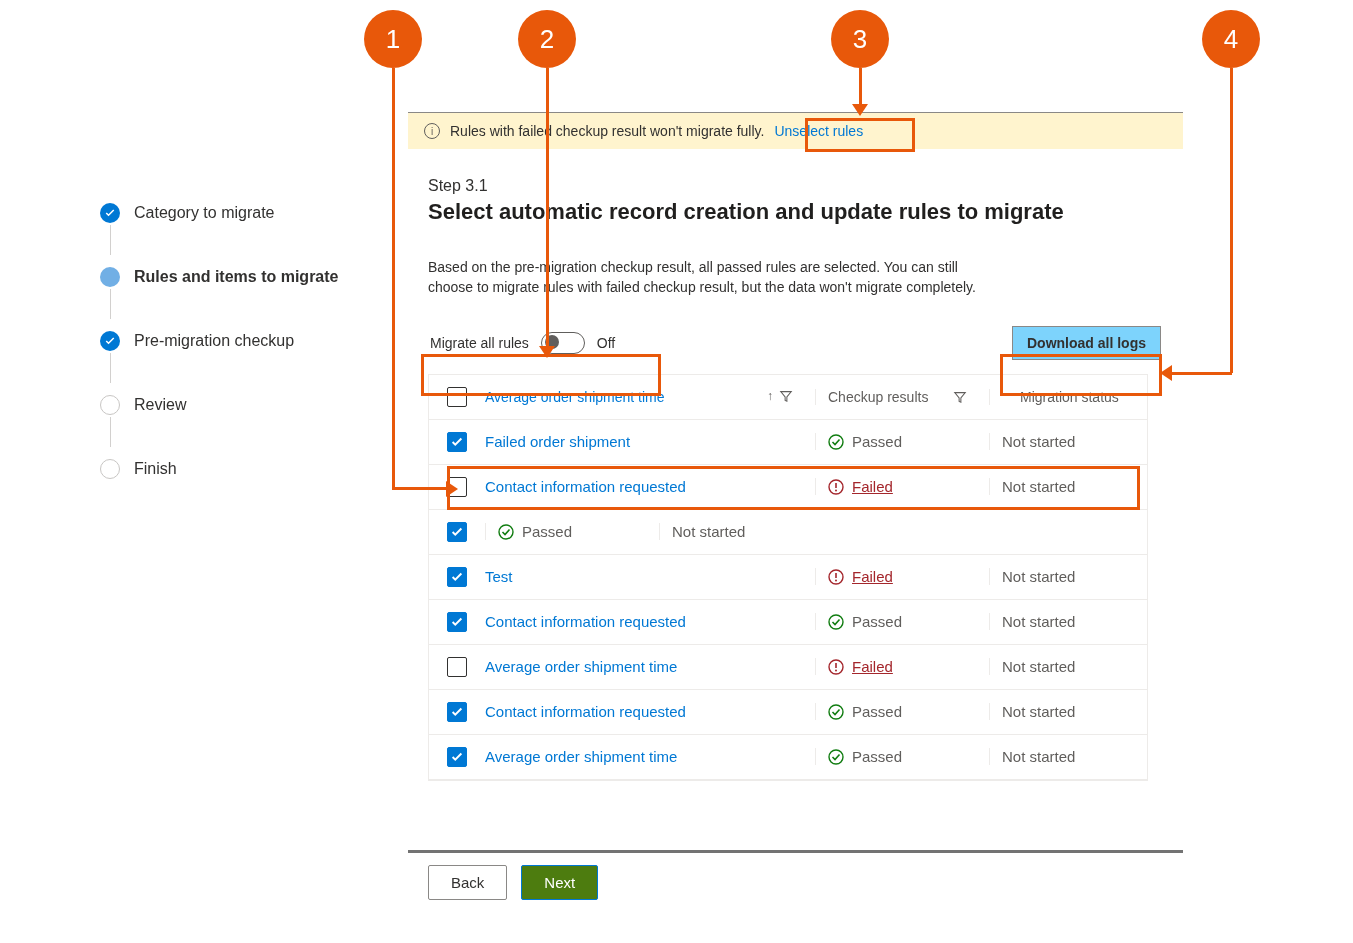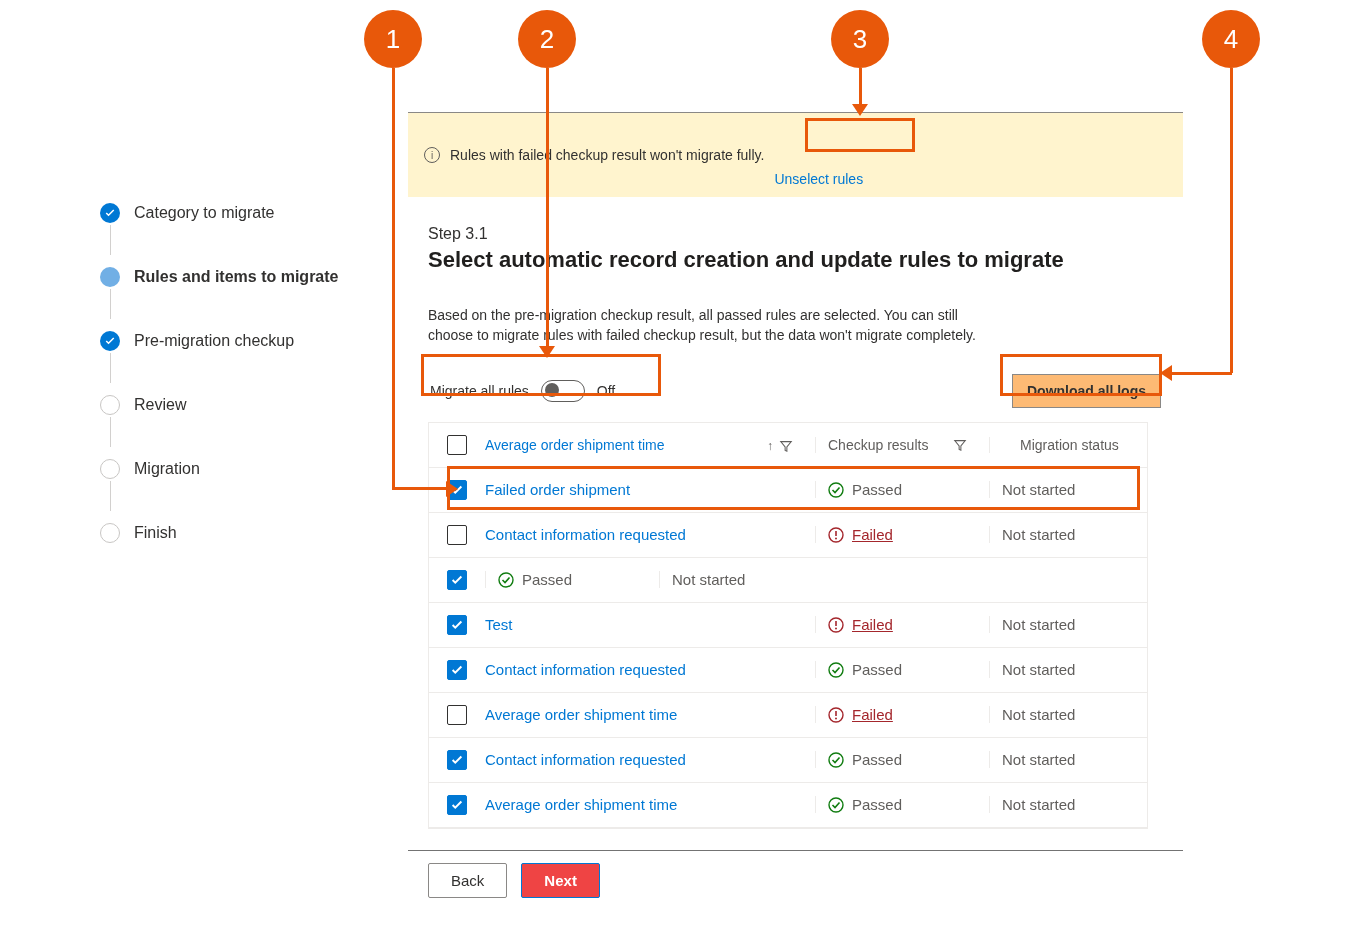--- a/index.html
+++ b/index.html
@@ -17,61 +17,61 @@
     .nav-badge.pending { background: #fff; border: 1.5px solid #c8c6c4; }
     .nav-label { font-size: 16px; color: #323130; }
     .nav-item.current .nav-label { font-weight: 600; }
     
     
     .main { position: absolute; left: 408px; top: 112px; right: 170px; border-top: 1.5px solid #8a8886; }
     
     .info-bar { background: #fff4ce; padding: 10px 16px; display: flex; align-items: center; gap: 10px; position: relative; }
     .info-icon { width: 16px; height: 16px; border: 1.3px solid #605e5c; border-radius: 50%; display: flex; align-items: center; justify-content: center; font-size: 10px; color: #605e5c; flex-shrink: 0; }
     .info-text { color: #323130; font-size: 14px; }
-    .info-link { color: #0078d4; text-decoration: none; cursor: pointer; margin-top: 48px; }
+    .info-link { color: #0078d4; text-decoration: none; cursor: pointer; }
     
     .content-body { padding: 28px 20px 0 20px; }
     .step-label { font-size: 16px; color: #323130; margin-bottom: 4px; }
     .step-title { font-size: 22px; font-weight: 600; color: #201f1e; margin-bottom: 32px; }
     .step-desc { font-size: 14px; color: #323130; line-height: 1.45; max-width: 560px; margin-bottom: 28px; }
     
     .toolbar { display: flex; align-items: center; justify-content: space-between; margin-bottom: 14px; padding: 0 2px; }
     .toggle-wrap { display: flex; align-items: center; gap: 12px; }
     .toggle-label { font-size: 14px; color: #323130; }
     .toggle { width: 44px; height: 22px; border: 1.5px solid #605e5c; border-radius: 11px; position: relative; cursor: pointer; }
     .toggle-knob { width: 14px; height: 14px; background: #605e5c; border-radius: 50%; position: absolute; left: 3px; top: 2px; }
     .toggle-state { font-size: 14px; color: #323130; }
-    .download-btn { background: #fdba74; border: 1px solid #8a8886; padding: 8px 14px; font-size: 14px; color: #323130; cursor: pointer; font-weight: 600; }
+    .download-btn { background: #7dd3fc; border: 1px solid #8a8886; padding: 8px 14px; font-size: 14px; color: #323130; cursor: pointer; font-weight: 600; }
     
     
     .rules-table { border: 1px solid #edebe9; width: 720px; }
     .table-header, .table-row { display: flex; align-items: center; border-bottom: 1px solid #edebe9; padding: 12px 18px; gap: 14px; }
     .table-header { font-size: 14px; color: #605e5c; }
     .table-row { font-size: 15px; }
     .col-check { width: 24px; flex-shrink: 0; }
-    .col-name { flex: 1; color: #0078d4; font-weight: 400; display: flex; align-items: flex-end; }
+    .col-name { flex: 1; color: #0078d4; font-weight: 400; display: flex; align-items: flex-start; }
     .table-header .col-name { color: #0078d4; justify-content: space-between; padding-right: 8px; }
     .col-result { width: 160px; display: flex; align-items: center; gap: 8px; border-left: 1px solid #edebe9; padding-left: 12px; }
     .table-header .col-result { color: #605e5c; justify-content: space-between; padding-right: 8px; }
     .col-status { width: 140px; border-left: 1px solid #edebe9; padding-left: 12px; color: #605e5c; }
     .table-header .col-status { color: #605e5c; padding-left: 30px; }
     
     .checkbox { width: 20px; height: 20px; border: 1.5px solid #323130; border-radius: 2px; background: #fff; cursor: pointer; display: flex; align-items: center; justify-content: center; }
     .checkbox.checked { background: #0078d4; border-color: #0078d4; }
     .checkbox.checked svg { width: 14px; height: 14px; }
     
     .status-icon { width: 16px; height: 16px; }
     .passed-label { color: #605e5c; }
     .failed-label { color: #a4262c; text-decoration: underline; cursor: pointer; }
     
     
-    .footer { position: absolute; left: 408px; top: 850px; padding: 12px 20px; display: flex; gap: 14px; border-top: 1px solid #737373; right: 170px; }
+    .footer { position: absolute; left: 408px; top: 850px; padding: 12px 20px; display: flex; gap: 14px; border-top: 3px solid #737373; right: 170px; }
     .btn { padding: 8px 22px; font-size: 15px; cursor: pointer; border-radius: 2px; }
     .btn-back { background: #fff; border: 1px solid #8a8886; color: #323130; }
-    .btn-next { background: #ef4444; border: 1px solid #0078d4; color: #fff; font-weight: 700; }
+    .btn-next { background: #4d7c0f; border: 1px solid #0078d4; color: #fff; font-weight: 400; }
     
     
     .callout { position: absolute; width: 58px; height: 58px; background: #e8580a; border-radius: 50%; display: flex; align-items: center; justify-content: center; color: #fff; font-size: 26px; font-weight: 400; z-index: 100; }
     .arrow-line { position: absolute; background: #e8580a; z-index: 99; }
     .arrow-head { position: absolute; width: 0; height: 0; z-index: 99; }
     .highlight-box { position: absolute; border: 3px solid #e8580a; z-index: 98; pointer-events: none; }
     
     .sort-icons { display: flex; align-items: center; gap: 6px; color: #605e5c; }
     .sort-icons span { font-size: 12px; }
     .filter-icon { width: 14px; height: 14px; }
@@ -99,24 +99,20 @@
         </svg>
     </div>
     <span class="nav-label">Pre-migration checkup</span>
   </div>
   <div class="nav-item">
     <div class="nav-badge pending"></div>
     <span class="nav-label">Review</span>
   </div>
   <div class="nav-item">
     <div class="nav-badge pending"></div>
-    <span class="nav-label">Migration</span>
-  </div>
-  <div class="nav-item">
-    <div class="nav-badge pending"></div>
     <span class="nav-label">Finish</span>
   </div>
 </div>
 
 <div class="main">
   <div class="info-bar">
     <span class="info-icon">i</span>
     <span class="info-text">Rules with failed checkup result won't migrate fully.</span>
     <a class="info-link">Unselect rules</a>
   </div>

